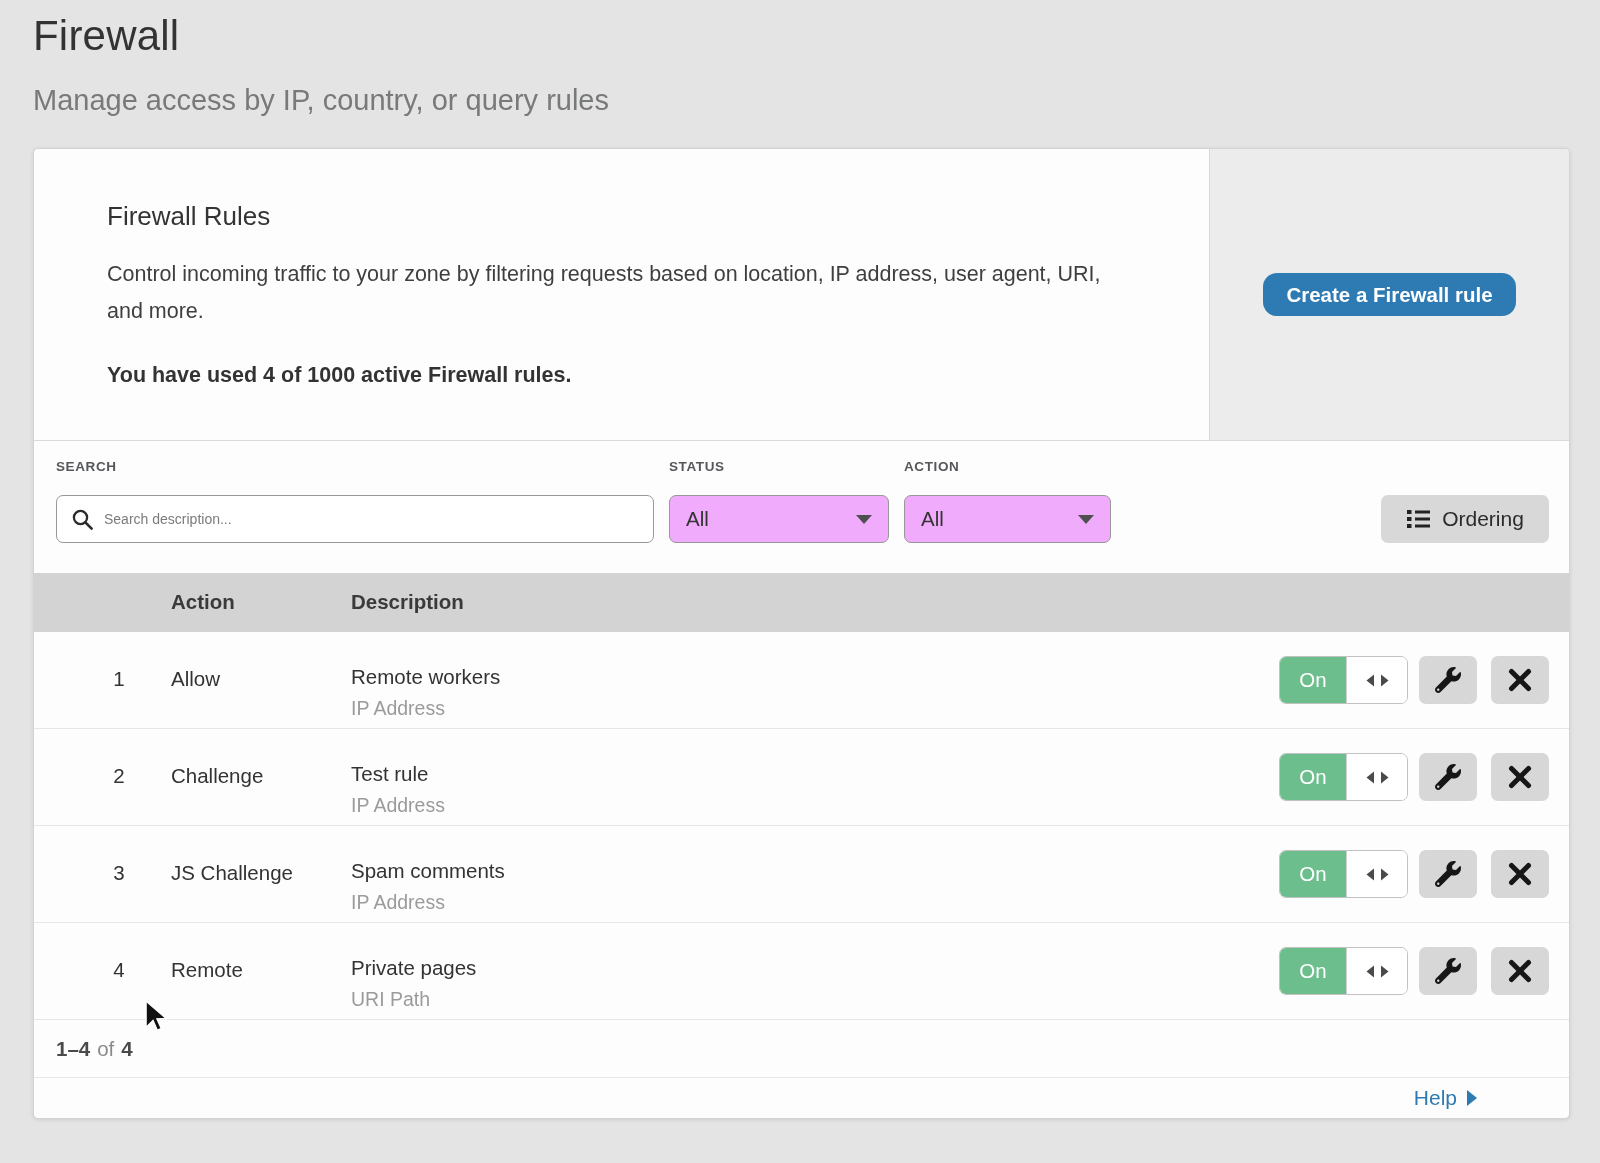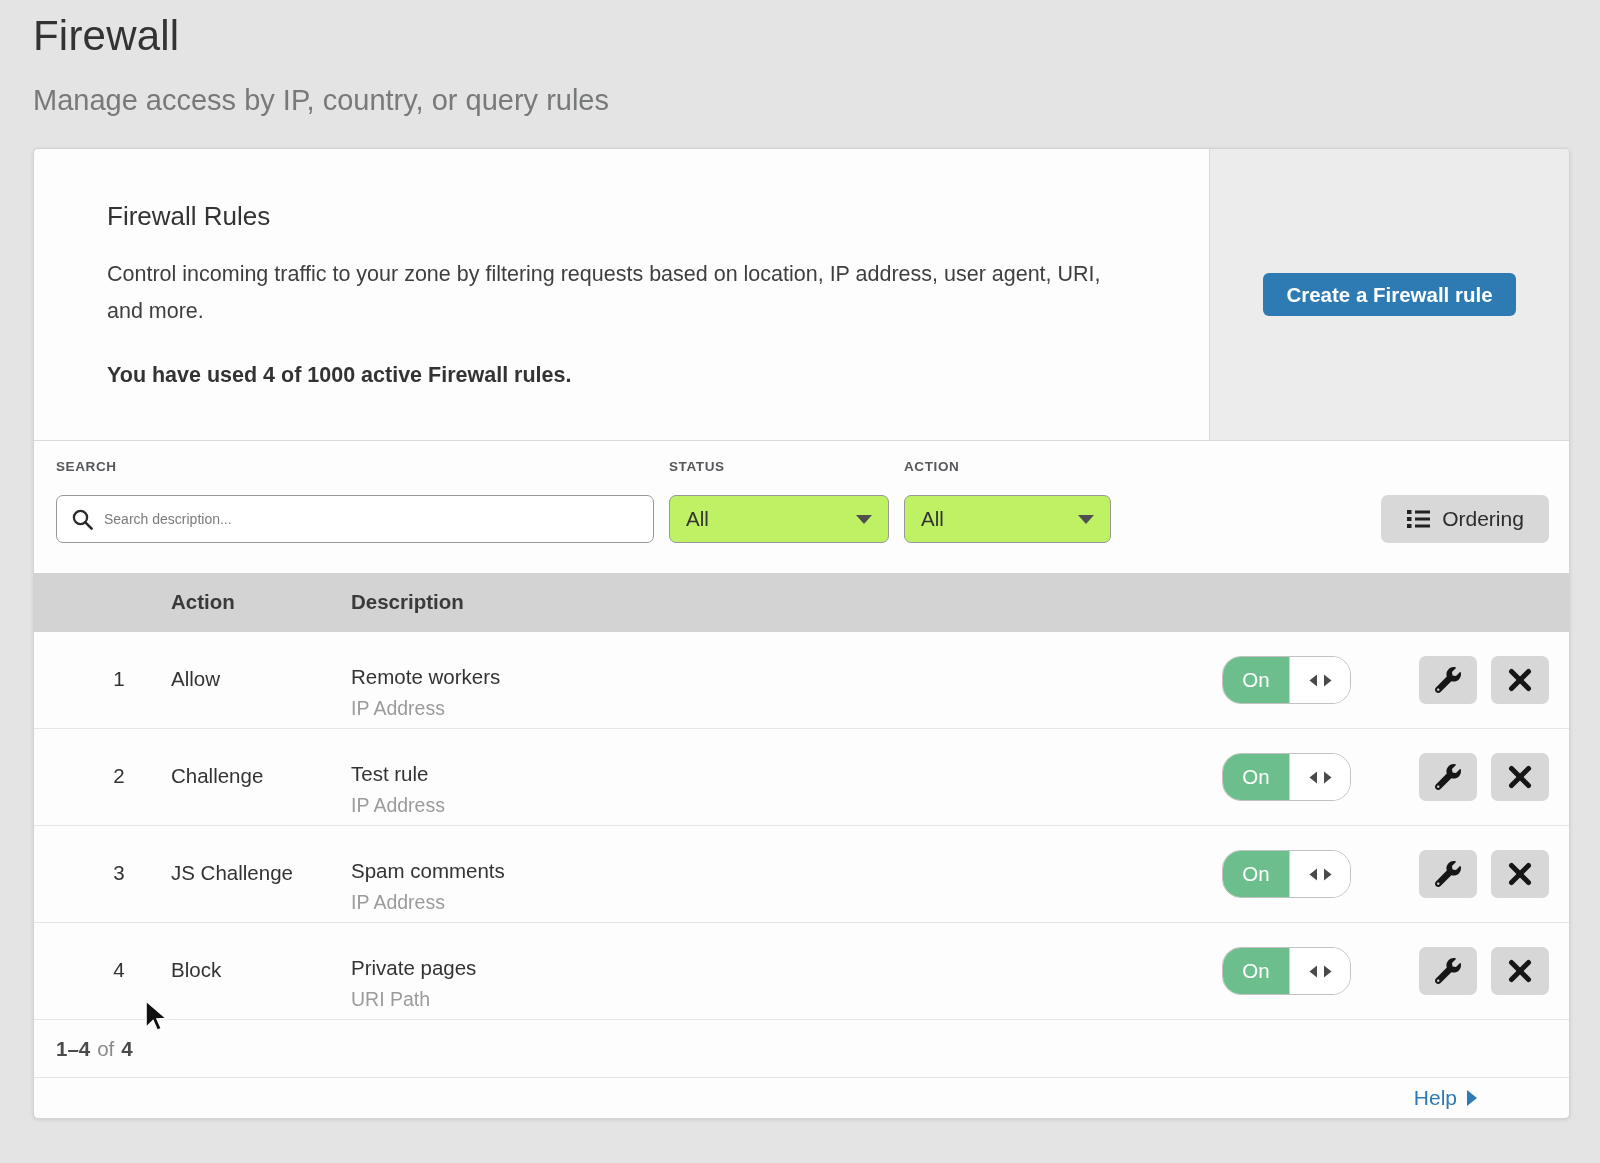--- a/index.html
+++ b/index.html
@@ -37,21 +37,21 @@
   .rules-note { font-size: 21.5px; font-weight: 700; color: #333; margin-top: 33px; }
   .card-top-right {
     flex: 1;
     background: #ebeceb;
     border-left: 1px solid #d8d8d8;
     border-radius: 0 5px 0 0;
     display: flex; align-items: center; justify-content: center;
   }
   .create-btn {
     background: #2e7bb4; color: #ffffff;
-    border: none; border-radius: 6px;
+    border: none; border-radius: 14px;
     height: 43px; padding: 0 23px;
     font-family: inherit; font-size: 20.5px; font-weight: 700;
     cursor: pointer;
   }
 
   
   .filter-bar { position: relative; height: 132px; }
   .filter-label {
     position: absolute; top: 18px;
     font-size: 13.5px; font-weight: 700; color: #55575a; letter-spacing: 0.6px;
@@ -68,21 +68,21 @@
   }
   .search-box input {
     flex: 1; border: none; outline: none;
     font-family: inherit; font-size: 14px; color: #7f1d1d; background: transparent;
   }
   .search-box input::placeholder { color: #7b7b7b; opacity: 1; }
   .search-icon { margin-right: 10px; flex: 0 0 auto; }
 
   .select-box {
     position: absolute; top: 54px; height: 48px;
-    background: #bef264; border: 1px solid #989898; border-radius: 7px;
+    background: #f0abfc; border: 1px solid #989898; border-radius: 7px;
     display: flex; align-items: center; justify-content: space-between;
     padding: 0 16px; font-size: 20.5px; color: #333; cursor: pointer;
   }
   .select-status { left: 635px; width: 220px; }
   .select-action { left: 870px; width: 207px; }
   .caret-down {
     width: 0; height: 0;
     border-left: 8px solid transparent; border-right: 8px solid transparent;
     border-top: 9px solid #4f4f4f;
   }
@@ -104,23 +104,23 @@
   .table-header .col-desc { position: absolute; left: 317px; top: 17px; }
 
   .rule-row { position: relative; height: 97px; background: #fdfdfd; border-bottom: 1px solid #e6e6e6; }
   .row-num { position: absolute; left: 57px; top: 35px; width: 56px; text-align: center; font-size: 20.5px; color: #333; }
   .row-action { position: absolute; left: 137px; top: 35px; font-size: 20.5px; color: #333; }
   .row-desc { position: absolute; left: 317px; top: 33px; }
   .desc-title { font-size: 20.5px; color: #333; }
   .desc-sub { font-size: 19.5px; color: #9b9b9b; margin-top: 8px; }
 
   .toggle {
-    position: absolute; left: 1188px; top: 24px;
+    position: absolute; left: 1245px; top: 24px;
     width: 129px; height: 48px;
-    display: flex; border: 1px solid #c2c2c2; border-radius: 19px; overflow: hidden;
+    display: flex; border: 1px solid #c2c2c2; border-radius: 7px; overflow: hidden;
     cursor: pointer; background: #fff;
   }
   .toggle-on {
     width: 66px; background: #6cbf8c; color: #fff;
     font-size: 20.5px; display: flex; align-items: center; justify-content: center;
   }
   .toggle-handle {
     flex: 1; background: #fff; border-left: 1px solid #cfcfcf;
     display: flex; align-items: center; justify-content: center;
   }
@@ -300,21 +300,21 @@
     <button class="icon-btn delete-btn">
       <svg width="24" height="24" viewBox="0 0 24 24">
         <line x1="3.5" y1="3.5" x2="20.5" y2="20.5" stroke="#161616" stroke-width="5" stroke-linecap="round"></line>
         <line x1="20.5" y1="3.5" x2="3.5" y2="20.5" stroke="#161616" stroke-width="5" stroke-linecap="round"></line>
       </svg>
     </button>
   </div>
 
   <div class="rule-row">
     <span class="row-num">4</span>
-    <span class="row-action">Block</span>
+    <span class="row-action">Remote</span>
     <div class="row-desc">
       <div class="desc-title">Private pages</div>
       <div class="desc-sub">URI Path</div>
     </div>
     <div class="toggle">
       <span class="toggle-on">On</span>
       <span class="toggle-handle">
         <svg width="25" height="15" viewBox="0 0 25 15">
           <polygon points="9,1.5 9,13.5 1.5,7.5" fill="#4a4a4a"></polygon>
           <polygon points="16,1.5 16,13.5 23.5,7.5" fill="#4a4a4a"></polygon>

